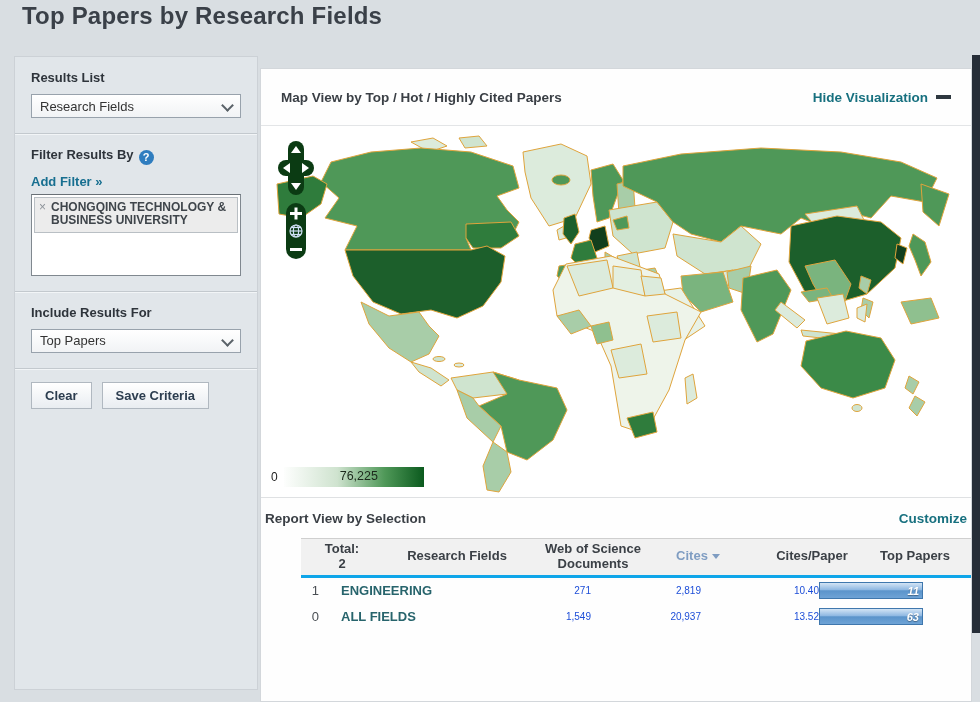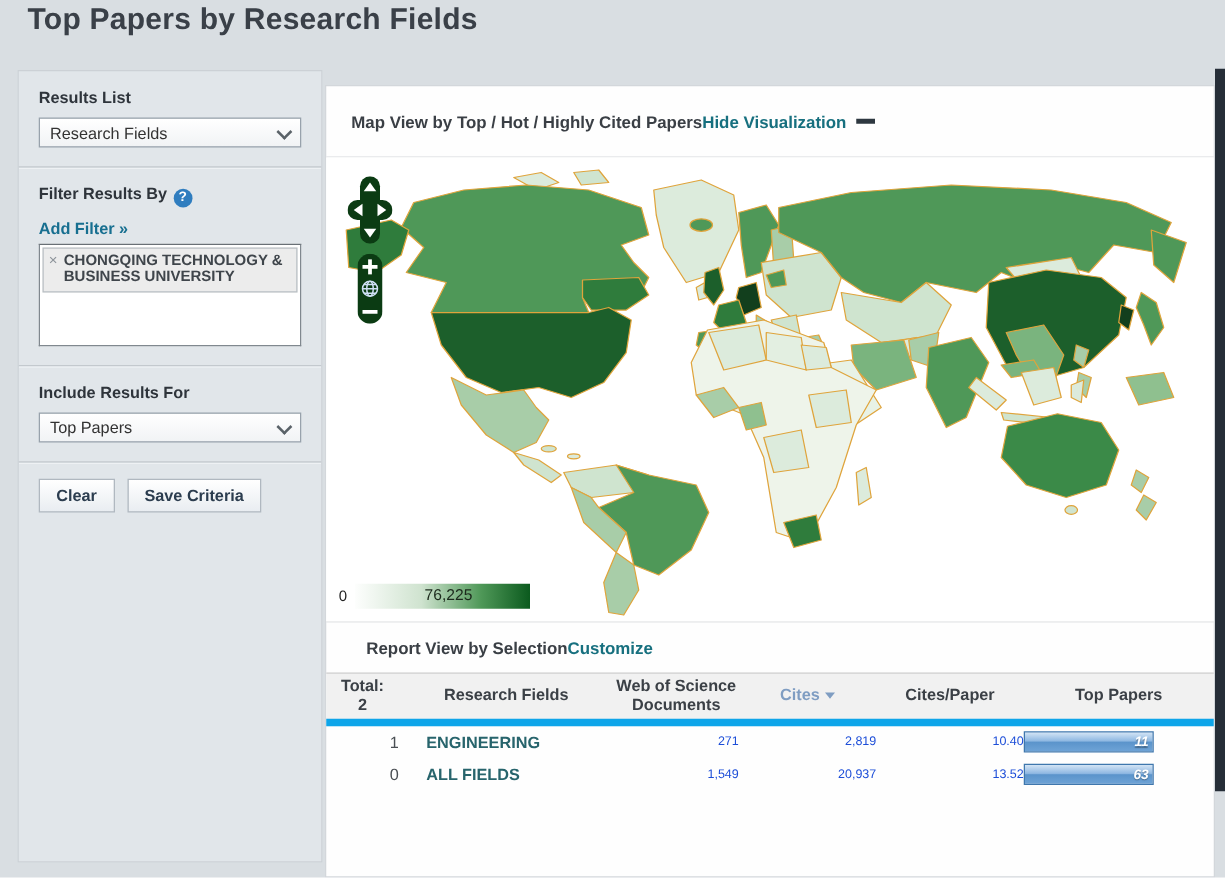--- a/index.html
+++ b/index.html
@@ -20,38 +20,38 @@
   .addfilter{font-size:13px;font-weight:bold;color:#176f90;cursor:pointer;margin-bottom:5px;}
   .filterbox{height:82px;background:#fff;border:1px solid #80888f;border-top-color:#697076;padding:2px;box-sizing:border-box;}
   .chip{background:#ececec;border:1px solid #b9bfc4;padding:3px 5px 4px 4px;display:flex;gap:5px;box-sizing:border-box;}
   .chip-x{color:#8d939a;font-size:12px;line-height:1.15;cursor:pointer;}
   .chip-text{font-size:12px;color:#3f454b;line-height:1.15;font-weight:600;}
   .btn-row{display:flex;gap:10px;align-items:center;}
   .btn{display:inline-block;border:1px solid #b0b8c0;background:linear-gradient(#ffffff,#e9edf1);padding:5px 13px;font-size:13px;font-weight:600;color:#2c3d4f;cursor:pointer;}
 
   
   #main{position:absolute;left:260px;top:68px;width:712px;height:634px;background:#fefefe;border:1px solid #d3d7db;box-sizing:border-box;}
-  .map-header{height:57px;display:flex;align-items:center;padding:0 20px;border-bottom:1px solid #e3e5e7;box-sizing:border-box;}
+  .map-header{height:57px;display:flex;align-items:center;justify-content:space-between;padding:0 20px;border-bottom:1px solid #e3e5e7;box-sizing:border-box;}
   .sec-title{font-size:13.5px;font-weight:bold;color:#3a3f45;}
   .teal-link{font-size:13.5px;font-weight:bold;color:#17707f;cursor:pointer;display:flex;align-items:center;gap:8px;}
   .minus-icon{width:15px;height:4px;background:#2e3840;}
 
   .map-area{position:relative;height:371px;background:#ffffff;}
   svg.map{position:absolute;left:0;top:0;}
   .map-controls{position:absolute;left:15px;top:15px;width:40px;display:flex;flex-direction:column;align-items:center;gap:8px;}
 
   .legend{position:absolute;left:10px;bottom:10px;display:flex;align-items:center;gap:6px;}
   .legend-min{font-size:12px;color:#222;}
   .legend-bar{position:relative;width:140px;height:20px;background:linear-gradient(90deg,#fdfefd 0%,#cfe3cf 38%,#4f9858 72%,#0b5a1e 100%);}
   .legend-max{position:absolute;left:40%;top:2px;font-size:12.5px;color:#1c291c;}
 
-  .report-header{height:41px;display:flex;align-items:center;justify-content:flex-start;padding:0 32px;border-top:1px solid #dfe1e3;box-sizing:border-box;}
+  .report-header{height:41px;display:flex;align-items:center;justify-content:space-between;padding:0 4px;border-top:1px solid #dfe1e3;box-sizing:border-box;}
 
   .grid{display:grid;grid-template-columns:58px 172px 100px 110px 118px 1fr;}
-  .thead{background:#f1f1f1;border-top:1px solid #cfcfcf;border-bottom:6px solid #0ea5e9;min-height:35px;align-items:center;padding:3px 0;box-sizing:border-box;}
+  .thead{background:#f1f1f1;border-top:1px solid #cfcfcf;border-bottom:3px solid #0ea5e9;min-height:35px;align-items:center;padding:3px 12px;box-sizing:border-box;margin-left:40px;}
   .th{font-size:13px;font-weight:bold;color:#3b4046;text-align:center;line-height:1.15;}
   .th-cites{color:#7f9dc2;display:flex;align-items:center;justify-content:center;gap:4px;cursor:pointer;}
   .caret{width:0;height:0;border-left:4px solid transparent;border-right:4px solid transparent;border-top:5px solid #7f9dc2;}
   .row{height:26px;align-items:center;}
   .cell-rank{text-align:right;font-size:13px;color:#4a4f54;}
   .cell-field{padding-left:22px;font-size:13px;font-weight:bold;color:#27646c;cursor:pointer;}
   .cell-num{text-align:right;font-size:10px;color:#1d4ed8;}
   .cell-top{display:flex;justify-content:flex-start;padding-right:6px;font-style:italic;}
   .tp-bar{width:104px;height:17px;border:1px solid #3f77ad;box-sizing:border-box;background:linear-gradient(180deg,#d3e4f5 0%,#8fb8e2 45%,#5b94cb 52%,#6ea3d6 100%);display:flex;align-items:center;justify-content:flex-end;padding-right:3px;color:#fff;font-size:11px;font-weight:bold;text-shadow:0 1px 1px rgba(0,0,0,.35);}
 

